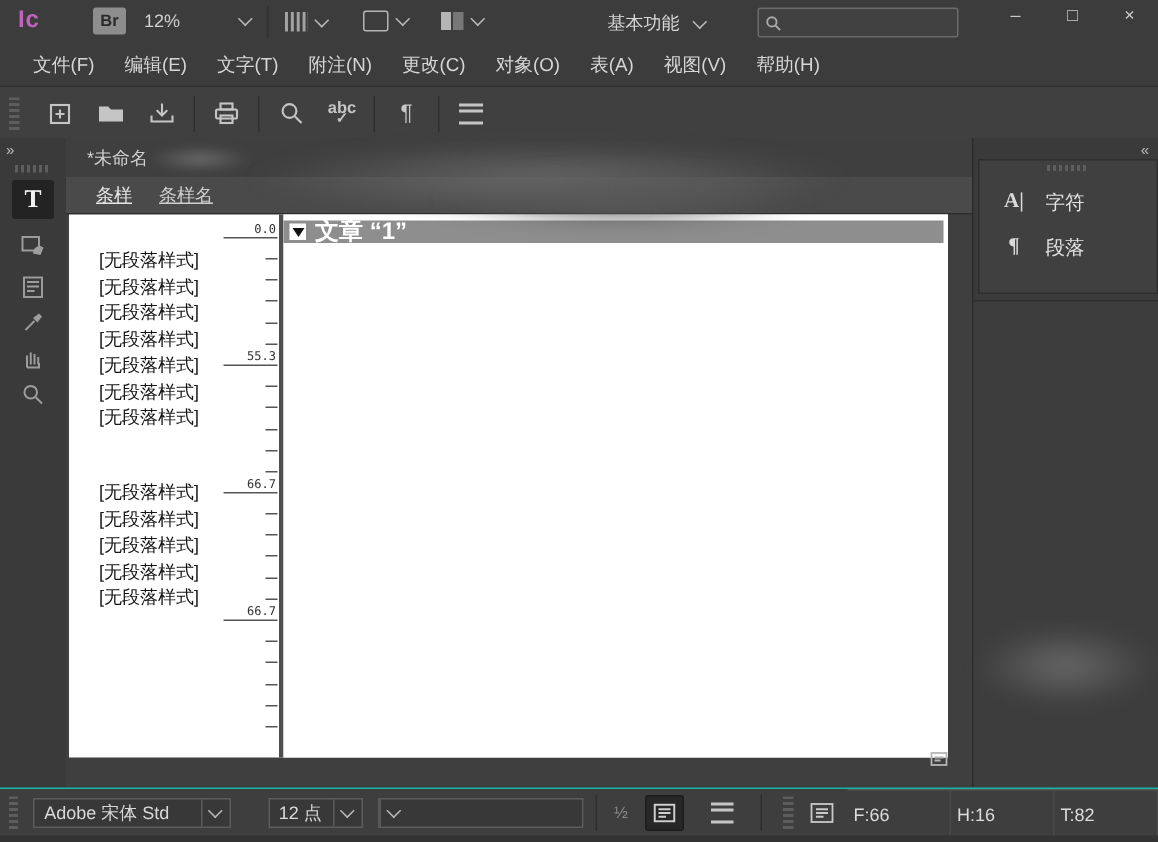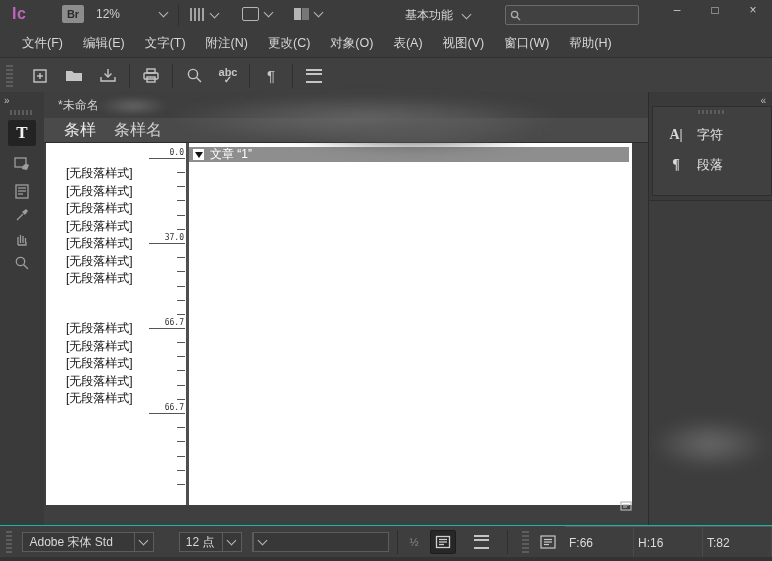--- a/index.html
+++ b/index.html
@@ -59,39 +59,39 @@
   .tool{left:8px;width:28px;height:26px;display:flex;align-items:center;justify-content:center;border-radius:2px;}
   .tool.sel{background:#232323;}
   .tool svg{stroke:#9d9d9d;fill:none;stroke-width:1.3;}
   .toolT{font-size:17px;font-weight:bold;color:#f2f2f2;font-family:"Liberation Serif",serif;}
 
   
   .docwin{left:44px;top:92px;width:604px;height:433px;background:#3f3f3f;}
   .doctab{left:14px;top:5px;font-size:12px;color:#d0d0d0;}
   .viewtabs{left:0;top:26px;width:604px;height:25px;background:#4a4a4a;border-bottom:1px solid #2c2c2c;
             display:flex;align-items:center;padding-left:14px;box-sizing:border-box;gap:6px;}
-  .vtab{font-size:16px;color:#e6e6e6;padding:0 6px;line-height:24px;}
+  .vtab{font-size:12px;color:#e6e6e6;padding:0 6px;line-height:24px;text-decoration:underline;}
   .vtab.dim{color:#cfcfcf;}
   .content{left:2px;top:51px;width:586px;height:362px;background:#ffffff;}
   .stylecol{left:0;top:0;width:118px;height:100%;}
   .stylerow{font-size:12px;color:#141414;line-height:17.5px;padding-left:20px;white-space:nowrap;
             font-family:"Liberation Sans",sans-serif;}
   .grp2{position:absolute;left:0;top:177px;width:118px;}
   .grp1{position:absolute;left:0;top:22px;width:118px;}
   .ruler{left:96px;top:0;width:44px;height:100%;}
   .rline{position:absolute;right:1px;width:36px;height:1px;background:#555;}
   .rnum{position:absolute;right:2px;font-size:8px;color:#333;font-family:"DejaVu Sans Mono",monospace;}
   .rtick{position:absolute;right:1px;width:8px;height:1px;background:#555;}
   .cdivider{left:140px;top:0;width:3px;height:100%;background:#4f4f4f;}
   .story{left:143px;top:0;width:443px;height:100%;background:#fff;}
   .storyhdr{left:143px;top:4px;width:440px;height:15px;background:#8e8e8e;display:flex;align-items:center;
             gap:6px;padding-left:4px;box-sizing:border-box;}
   .tri-box{width:11px;height:11px;background:#fff;display:flex;align-items:center;justify-content:center;}
   .tri{width:0;height:0;border-left:4px solid transparent;border-right:4px solid transparent;border-top:6px solid #111;}
-  .storyttl{font-size:12px;font-weight:normal;color:#fff;}
+  .storyttl{font-size:16px;font-weight:bold;color:#fff;}
   .cornericon{left:572px;top:406px;width:20px;height:15px;display:flex;align-items:center;justify-content:center;}
   .cornericon svg{stroke:#b5b5b5;fill:none;stroke-width:1.2;}
 
   
   .rightdock{left:648px;top:92px;width:124px;height:433px;background:#3a3a3a;border-left:1px solid #2c2c2c;}
   .rd-collapse{right:8px;top:3px;font-size:10px;color:#bbb;letter-spacing:-1px;}
   .rd-panel{left:3px;top:14px;width:118px;height:88px;background:#404040;border:1px solid #2e2e2e;}
   .rd-grip{margin:3px auto 6px;width:28px;height:4px;
            background:repeating-linear-gradient(to right,#5d5d5d 0 2px,transparent 2px 4px);}
   .rd-item{display:flex;align-items:center;gap:12px;padding:6px 0 6px 14px;font-size:13px;color:#e2e2e2;}
@@ -174,21 +174,20 @@
 
   <div class="abs menubar">
       <span class="mi">文件(F)</span>
       <span class="mi">编辑(E)</span>
       <span class="mi">文字(T)</span>
       <span class="mi">附注(N)</span>
       <span class="mi">更改(C)</span>
       <span class="mi">对象(O)</span>
       <span class="mi">表(A)</span>
       <span class="mi">视图(V)</span>
-      <span class="mi">窗口(W)</span>
       <span class="mi">帮助(H)</span>
     </div>
 
   <div class="abs toolbar">
     <span class="grip-v"></span>
     <span class="tbtn">
       <svg width="18" height="18" viewBox="0 0 18 18">
         <rect x="3" y="3" width="12" height="12"></rect>
           <line x1="9" y1="6" x2="9" y2="12"></line>
           <line x1="6" y1="9" x2="12" y2="9"></line>
@@ -302,21 +301,21 @@
       </div>
       <div class="abs ruler">
           <div class="rline" style="top: 15px;"></div>
           <div class="rnum" style="top: 5px;">0.0</div>
           <div class="rtick" style="top: 29px;"></div>
           <div class="rtick" style="top: 43px;"></div>
           <div class="rtick" style="top: 57px;"></div>
           <div class="rtick" style="top: 72px;"></div>
           <div class="rtick" style="top: 86px;"></div>
           <div class="rline" style="top: 100px;"></div>
-          <div class="rnum" style="top: 90px;">37.0</div>
+          <div class="rnum" style="top: 90px;">55.3</div>
           <div class="rtick" style="top: 114px;"></div>
           <div class="rtick" style="top: 128px;"></div>
           <div class="rtick" style="top: 143px;"></div>
           <div class="rtick" style="top: 157px;"></div>
           <div class="rtick" style="top: 171px;"></div>
           <div class="rline" style="top: 185px;"></div>
           <div class="rnum" style="top: 175px;">66.7</div>
           <div class="rtick" style="top: 199px;"></div>
           <div class="rtick" style="top: 213px;"></div>
           <div class="rtick" style="top: 227px;"></div>

